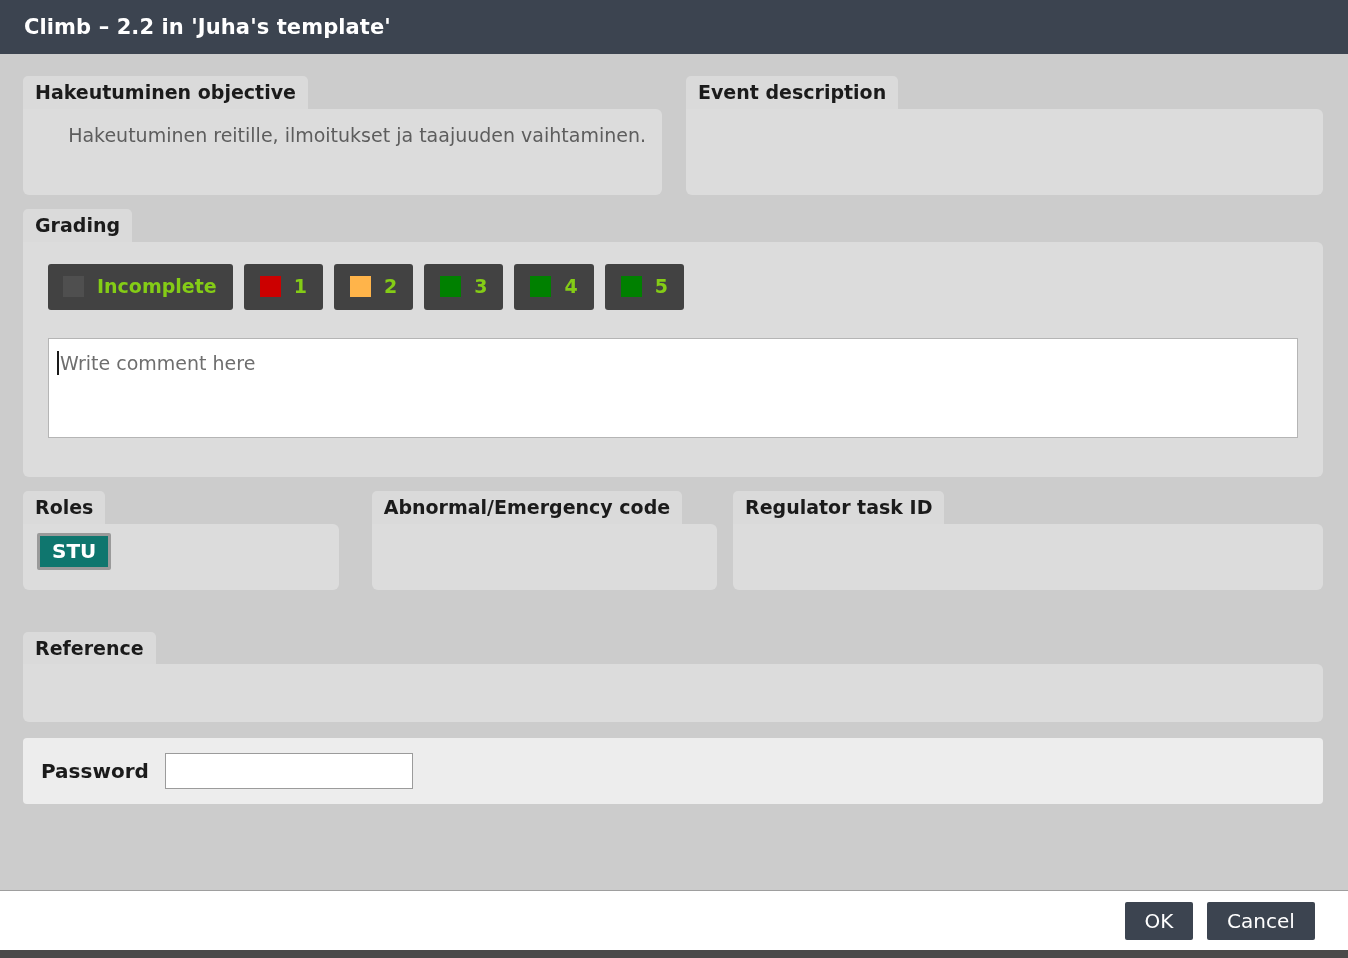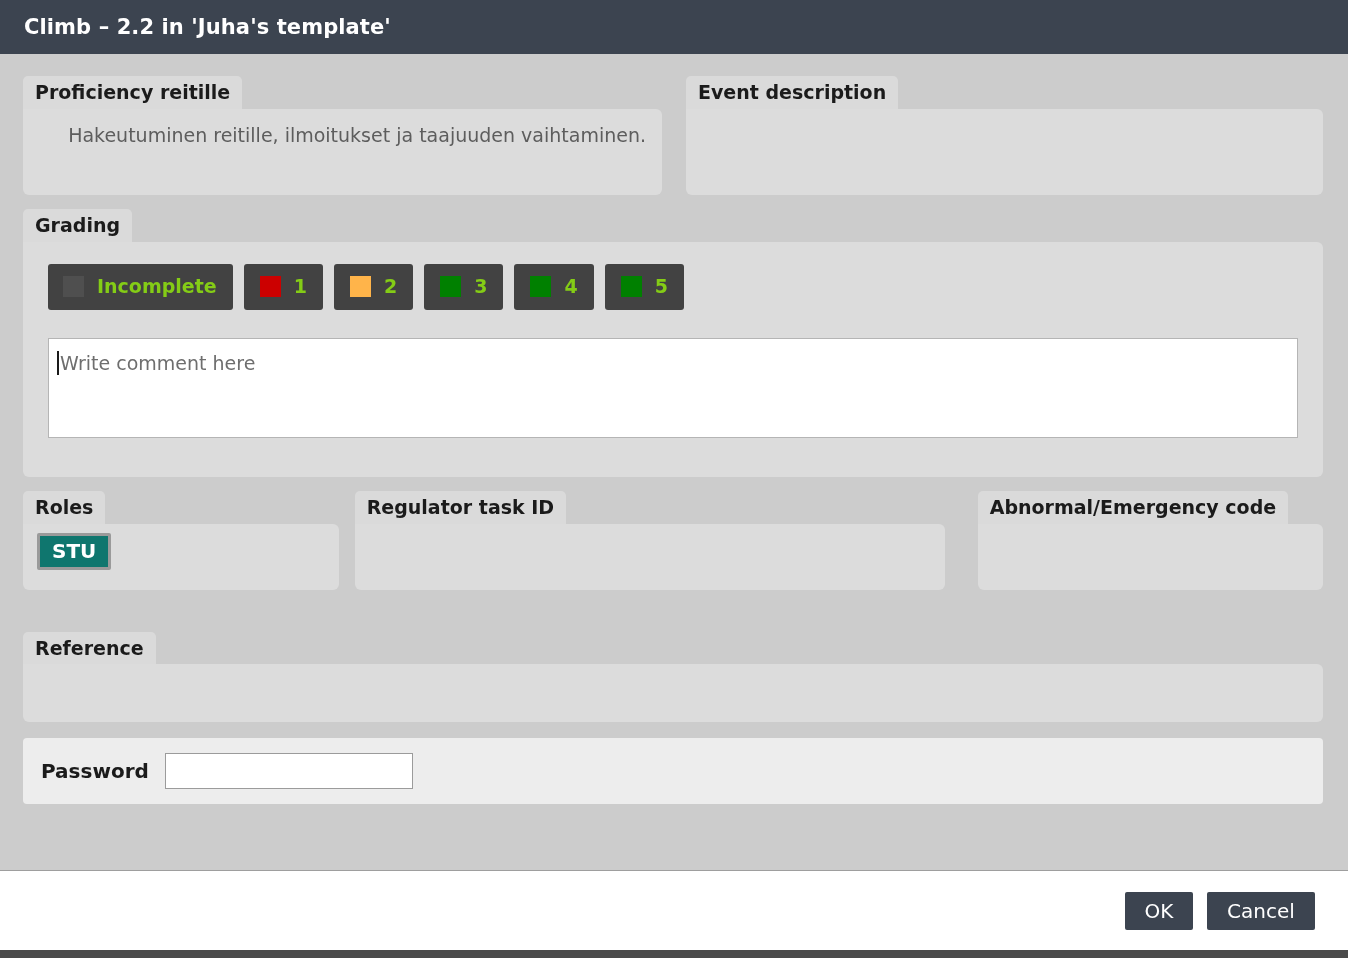--- a/index.html
+++ b/index.html
@@ -221,21 +221,21 @@
     font-size: 17px;
     padding: 0 6px;
     color: #1b1b1b;
   }
 
   
   .footer {
     flex: 0 0 auto;
     background: #ffffff;
     border-top: 1px solid #9e9e9e;
-    height: 80px;
+    height: 60px;
     display: flex;
     align-items: center;
     justify-content: flex-end;
     padding-right: 33px;
     gap: 14px;
     box-sizing: border-box;
   }
   .footer-btn {
     background: #3c4450;
     color: #ffffff;
@@ -264,21 +264,21 @@
 
   <div class="titlebar">
     <span class="titlebar-text">Climb – 2.2 in 'Juha's template'</span>
   </div>
 
   <div class="dialog-body">
 
     <div class="top-row">
 
       <div class="group grp-proficiency">
-        <div class="group-tab">Proficiency reitille</div>
+        <div class="group-tab">Hakeutuminen objective</div>
         <div class="group-panel">
           <div class="panel-text">Hakeutuminen reitille, ilmoitukset ja taajuuden vaihtaminen.</div>
         </div>
       </div>
 
       <div class="group grp-event">
         <div class="group-tab">Event description</div>
         <div class="group-panel">
           <div class="panel-text panel-empty"></div>
         </div>
@@ -336,29 +336,29 @@
 
       <div class="group grp-roles">
         <div class="group-tab">Roles</div>
         <div class="group-panel">
           <div class="roles-inner">
             <span class="role-chip">STU</span>
           </div>
         </div>
       </div>
 
+      <div class="group grp-abnormal">
+        <div class="group-tab">Abnormal/Emergency code</div>
+        <div class="group-panel">
+          <div class="panel-text"></div>
+        </div>
+      </div>
+
       <div class="group grp-regulator">
         <div class="group-tab">Regulator task ID</div>
-        <div class="group-panel">
-          <div class="panel-text"></div>
-        </div>
-      </div>
-
-      <div class="group grp-abnormal">
-        <div class="group-tab">Abnormal/Emergency code</div>
         <div class="group-panel">
           <div class="panel-text"></div>
         </div>
       </div>
 
     </div>
 
     <div class="group grp-reference">
       <div class="group-tab">Reference</div>
       <div class="group-panel">

